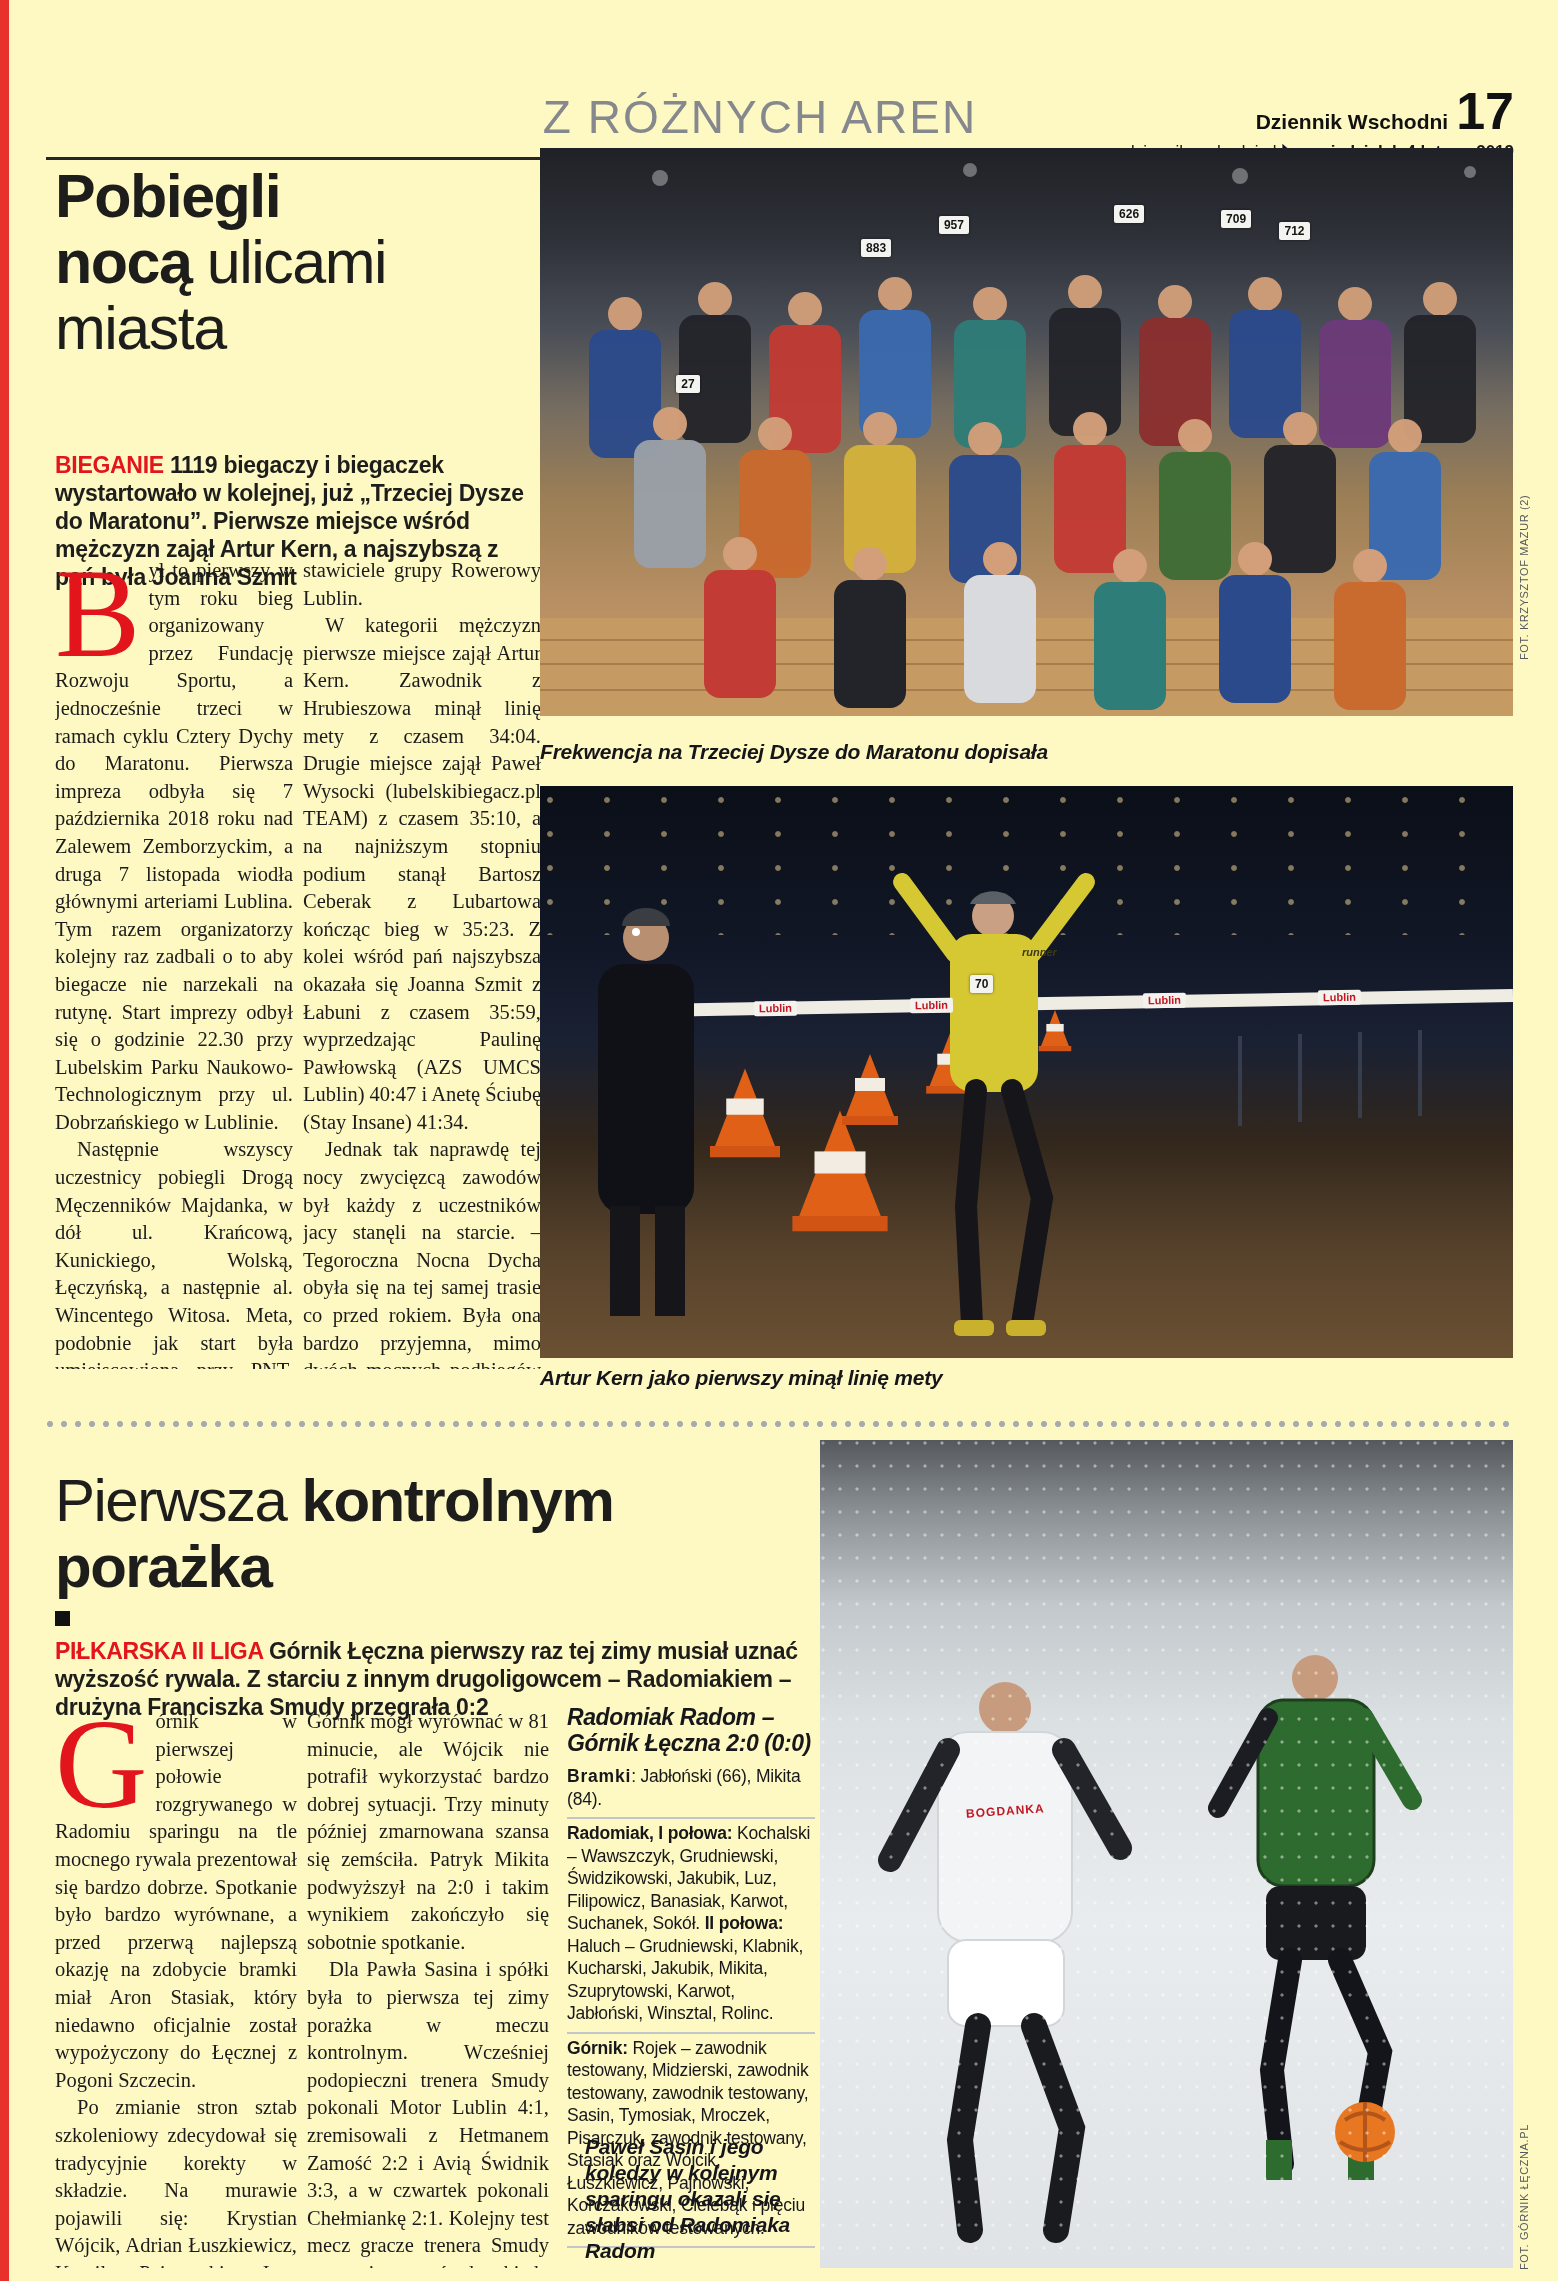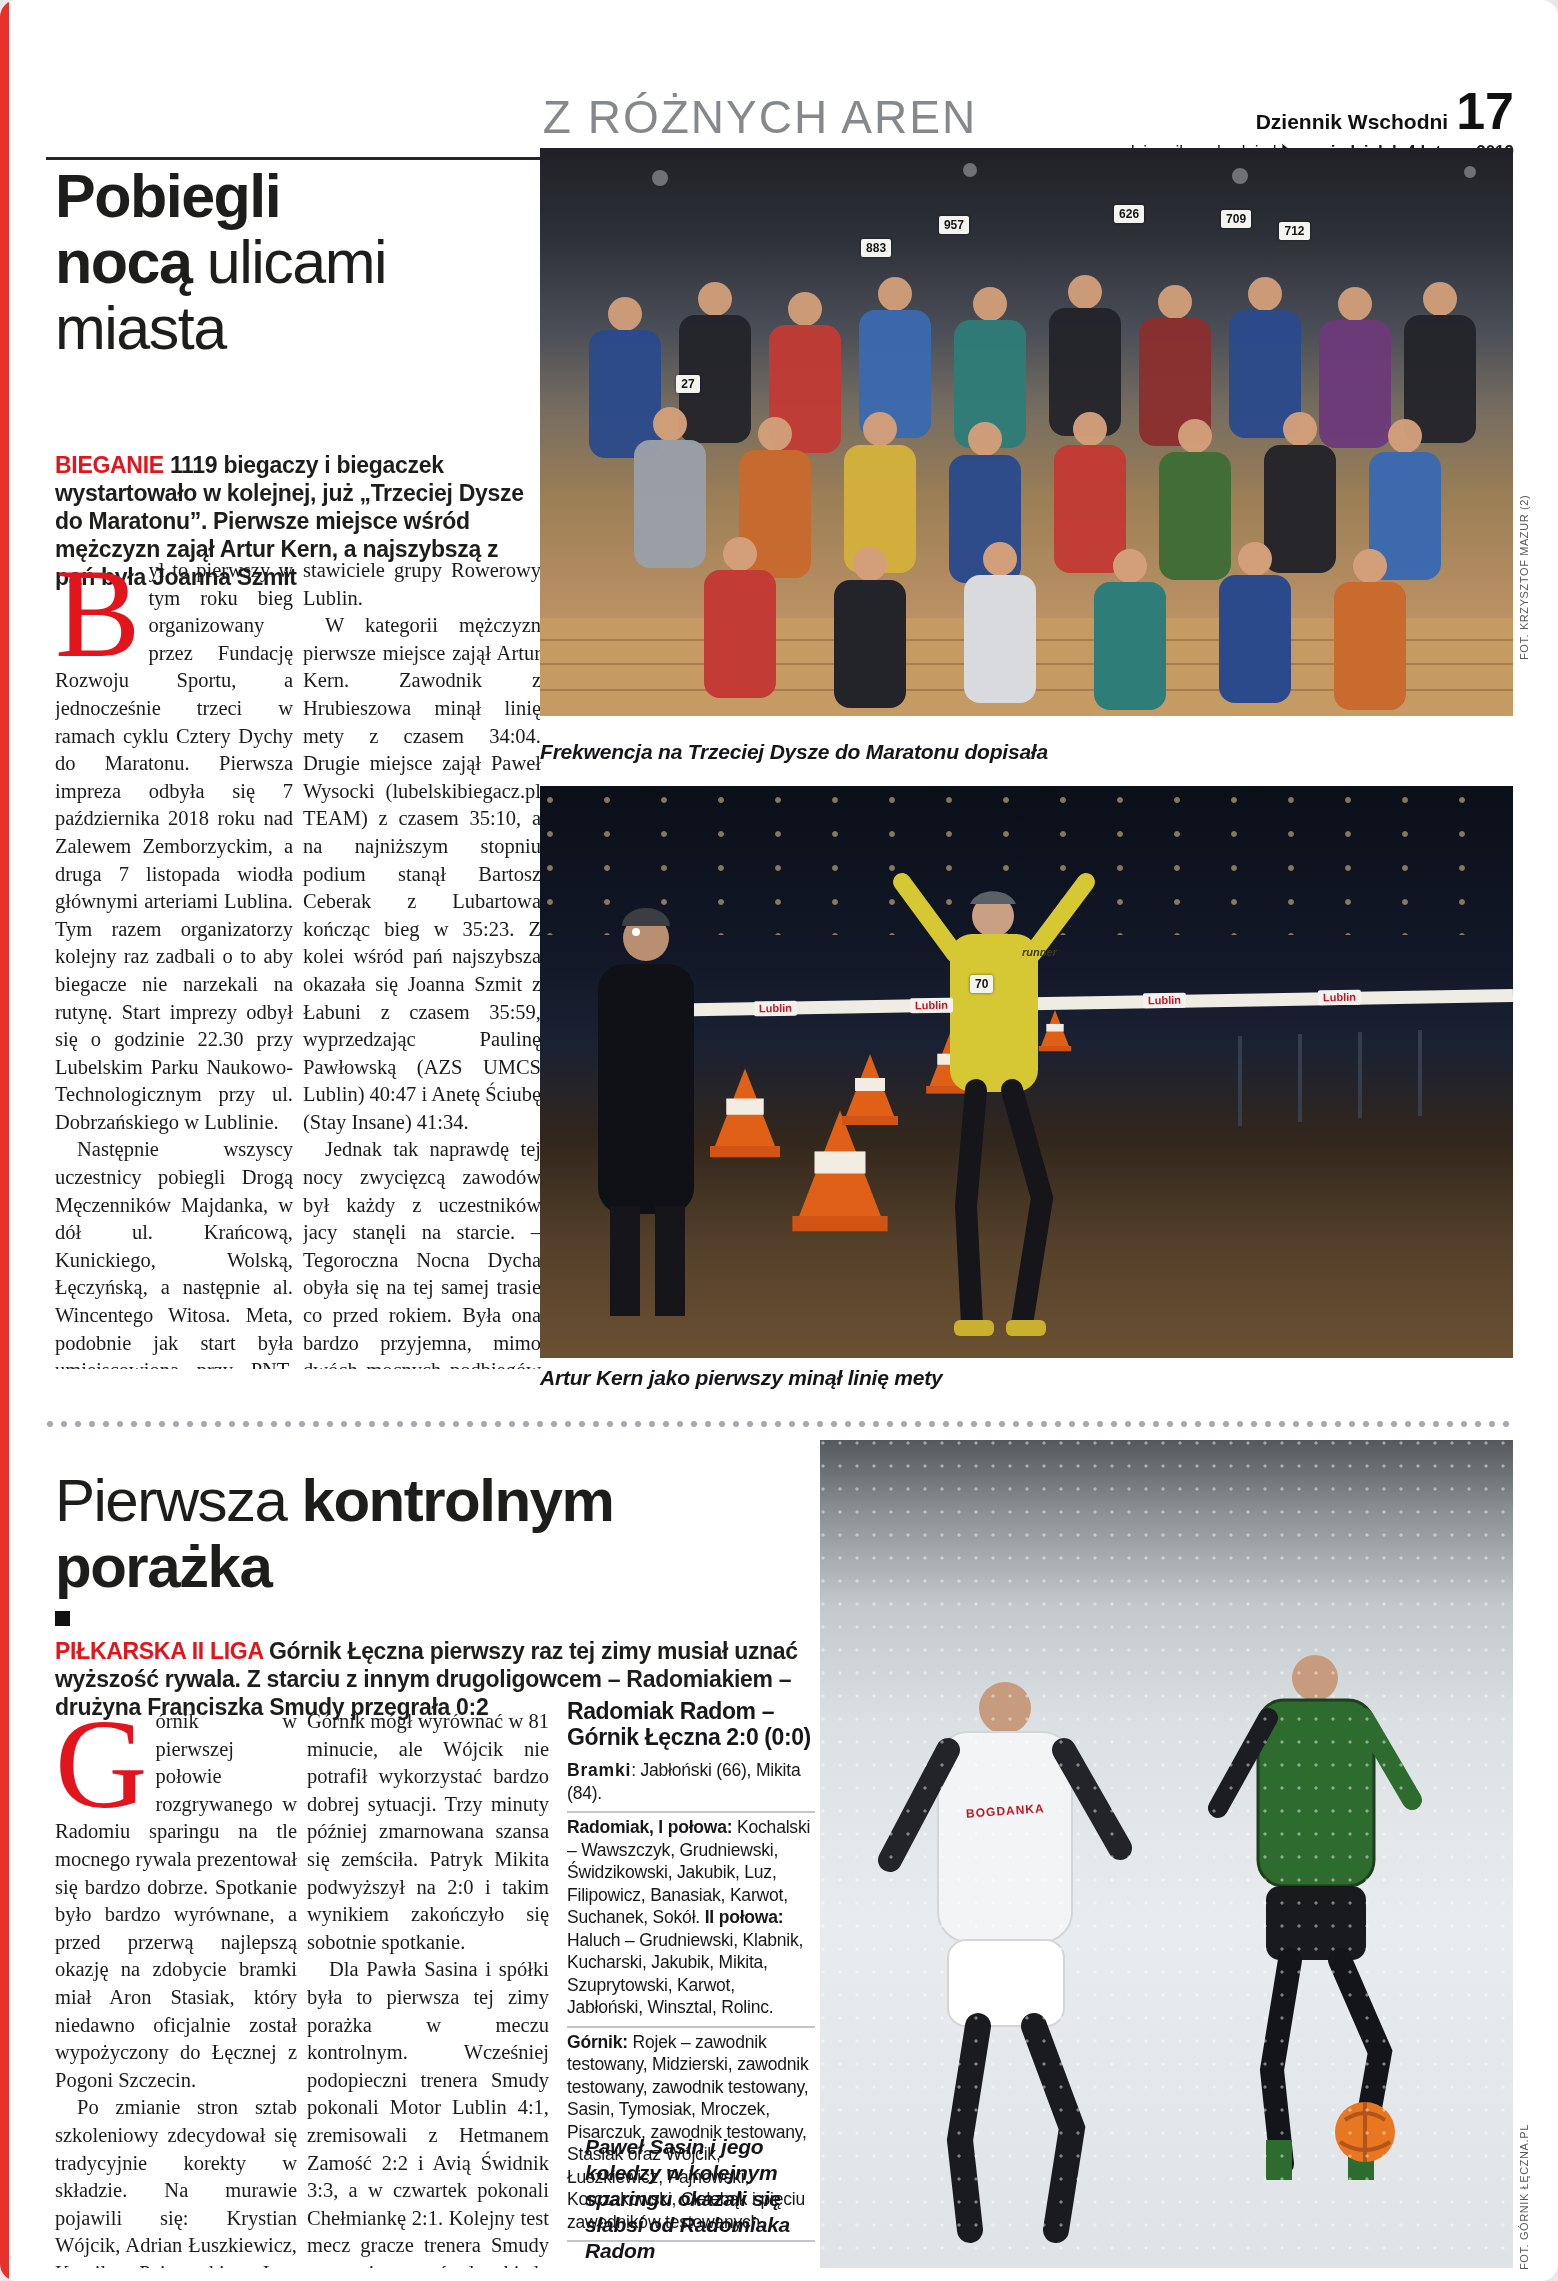--- a/index.html
+++ b/index.html
@@ -1,17 +1,17 @@
 <!DOCTYPE html>
 <html lang="pl"><head>
 <meta charset="utf-8">
 <style>
   html,body{margin:0;padding:0;background:#e9e9e9;}
-  .page{position:relative;width:1558px;height:2281px;background:#ffffff;overflow:hidden;
-        font-family:"Liberation Sans",sans-serif;color:#1c1c1c;border-radius:17px;}
+  .page{position:relative;width:1558px;height:2281px;background:#fef9c3;overflow:hidden;
+        font-family:"Liberation Sans",sans-serif;color:#1c1c1c;}
   .abs{position:absolute;}
 
   
   .red-edge{left:0;top:0;width:9px;height:2281px;background:#e8312a;}
 
   
   .section-title{left:300px;top:90px;width:920px;text-align:center;
     font-size:46px;letter-spacing:2px;color:#85888c;font-weight:400;}
   .masthead{right:44px;top:88px;text-align:center;line-height:1.05;}
   .brand-line{font-weight:bold;font-size:21px;color:#111;display:flex;justify-content:flex-end;align-items:baseline;gap:8px;}
@@ -79,21 +79,21 @@
   .bib{position:absolute;background:#f3f3ef;color:#141414;font-weight:bold;font-size:12px;
     line-height:1;padding:3px 5px;border-radius:2px;box-shadow:0 0 3px rgba(0,0,0,.55);}
   .tape-label{position:absolute;color:#c01823;font-weight:bold;font-size:11px;line-height:1;
     background:#f4f2ee;padding:2px 5px;border-radius:2px;transform:rotate(-1deg);}
   .shirt-label{position:absolute;color:#3c3a16;font-weight:bold;font-size:11px;font-style:italic;margin-left:48px;}
   .jersey-label{position:absolute;color:#c01823;font-weight:bold;font-size:12px;letter-spacing:1px;
     transform:rotate(-4deg);}
 
   
   .matchbox{left:567px;top:1698px;width:248px;color:#17171a;}
-  .box-title{font-weight:bold;font-size:23px;line-height:26px;letter-spacing:-0.4px;margin:0 0 6px 0;}
+  .box-title{font-weight:bold;font-size:23px;line-height:26px;letter-spacing:-0.4px;margin:6px 0 6px 0;font-style:italic;}
   .box-row{font-size:17.5px;line-height:22.5px;letter-spacing:-0.2px;
     border-bottom:2px solid #c3c6c9;padding:3px 0 7px 0;}
   .box-b{font-weight:bold;}
   .box-b.sp{letter-spacing:0.8px;}
 </style>
 </head>
 <body>
 
 <div class="page">
   <div class="abs red-edge"></div>

